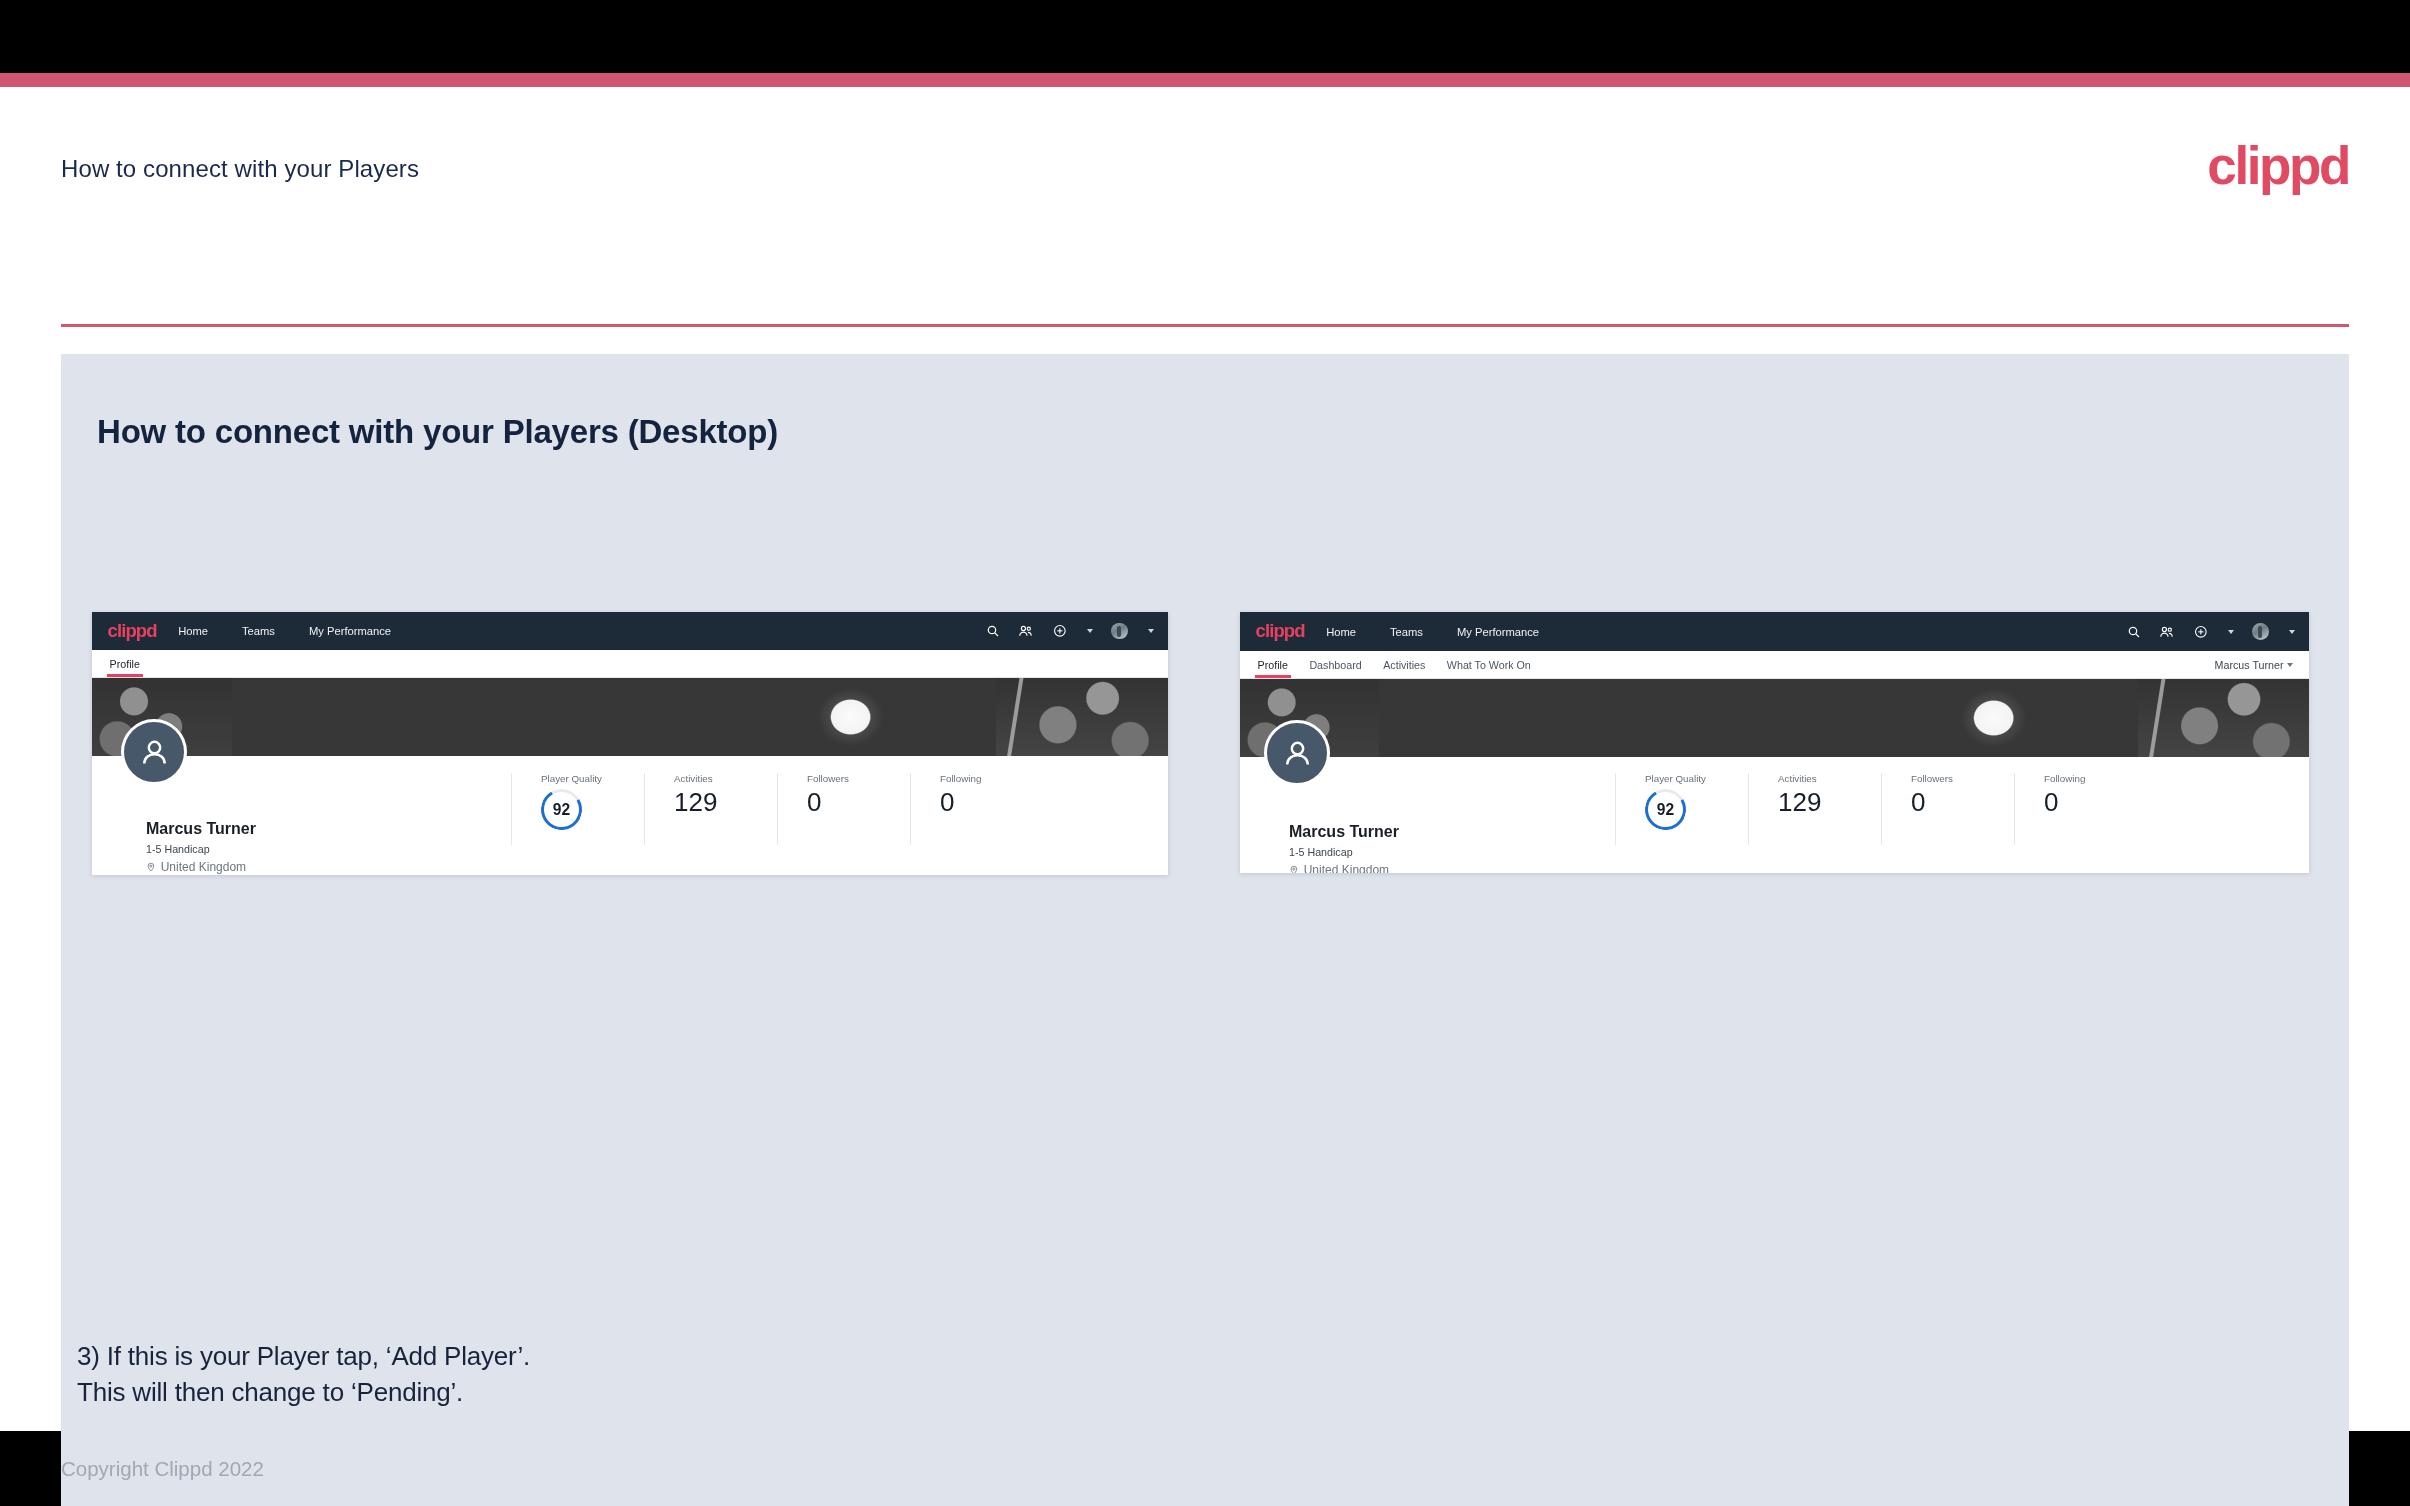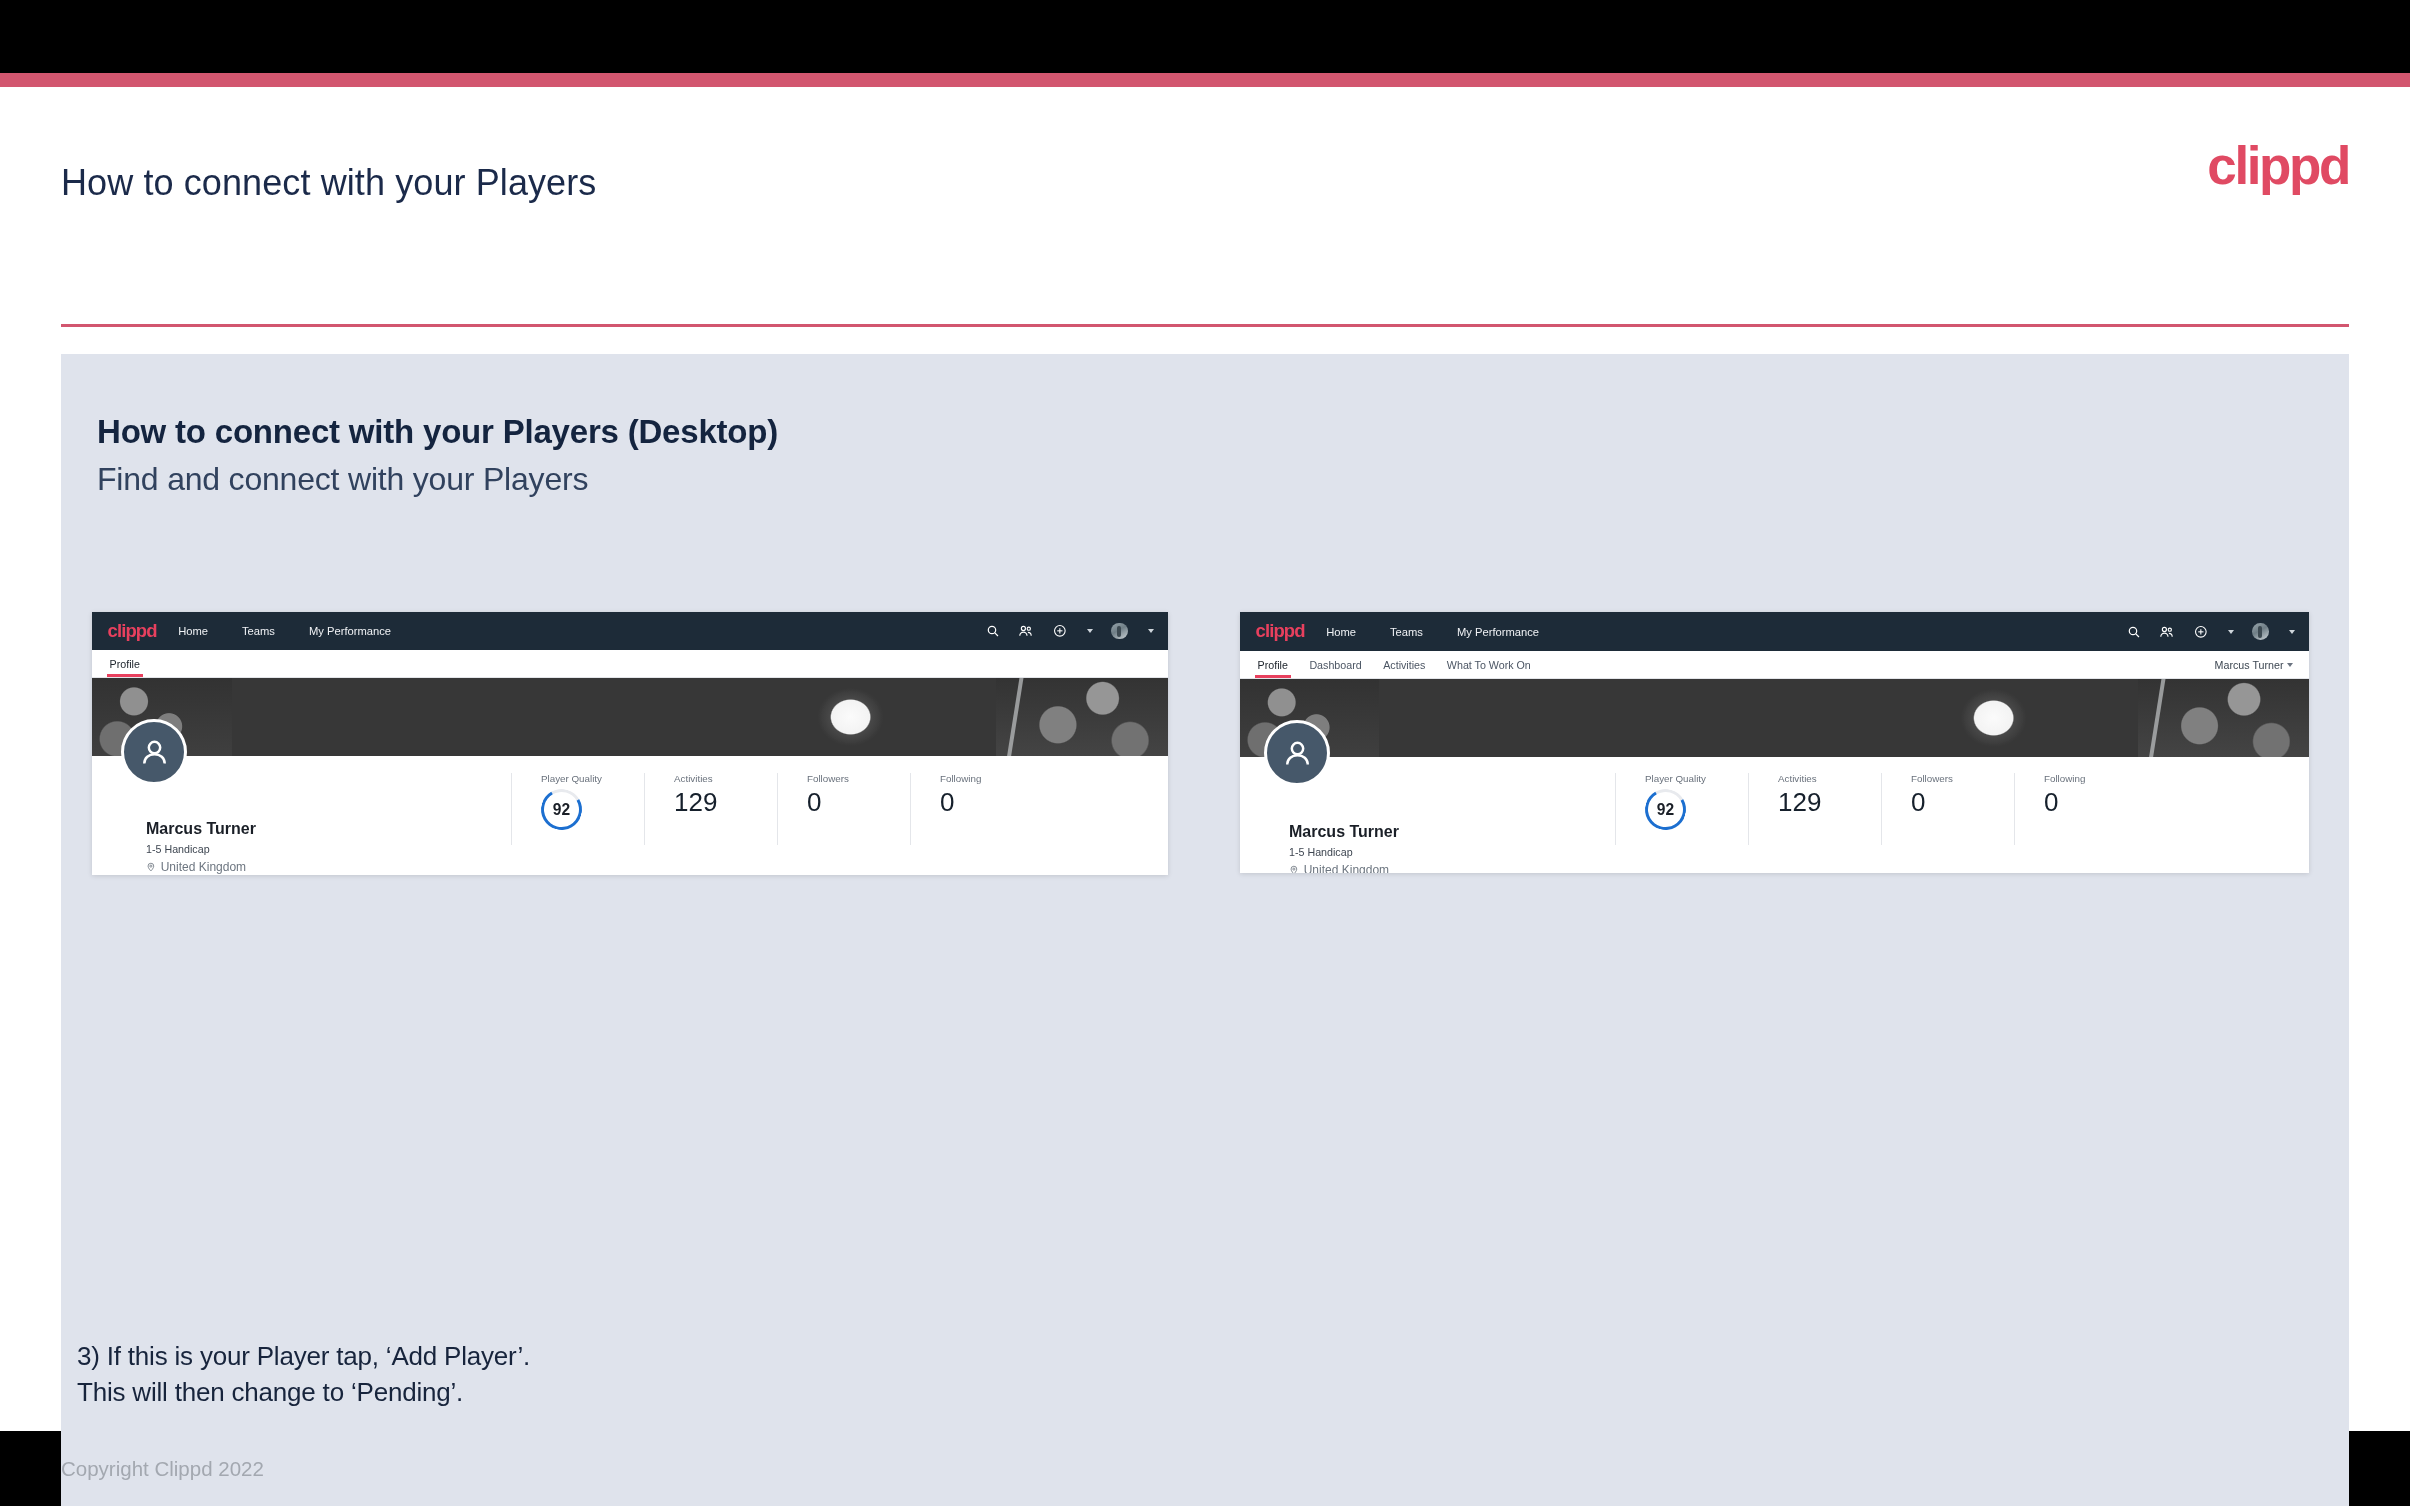--- a/index.html
+++ b/index.html
@@ -20,22 +20,22 @@
     position:absolute; left:0; top:87px;
     width:2411px; height:1344px;
     background:#fff;
   }
 
   
   .slide-header {
     position:absolute; left:61px; top:34px; width:2288px; height:127px;
   }
   .header-title {
-    position:absolute; left:0; top:41px;
-    font-size:36px; font-weight:400; color:#1b2a4a; letter-spacing:0.1px;
+    position:absolute; left:0; top:34px;
+    font-size:24px; font-weight:400; color:#1b2a4a; letter-spacing:0.1px;
   }
   .brand-logo {
     position:absolute; right:0; top:17.6px;
     font-size:53px; font-weight:700; color:#e04a63;
     letter-spacing:-2.4px; line-height:1;
   }
   .header-rule {
     position:absolute; left:61px; top:237px; width:2288px; height:2.9px;
     background:#d2566f;
   }
@@ -231,21 +231,20 @@
 
   <div class="slide-header">
     <div class="header-title">How to connect with your Players</div>
     <div class="brand-logo">clippd</div>
   </div>
   <div class="header-rule"></div>
 
   <div class="panel">
 
     <div class="panel-title">How to connect with your Players (Desktop)</div>
-    <div class="panel-subtitle">Find and connect with your Players</div>
 
     <div class="shot shot-left">
 
       <div class="appbar">
         <div class="app-logo">clippd</div>
         <div class="app-nav">
           <span>Home</span>
           <span>Teams</span>
           <span>My Performance</span>
         </div>

